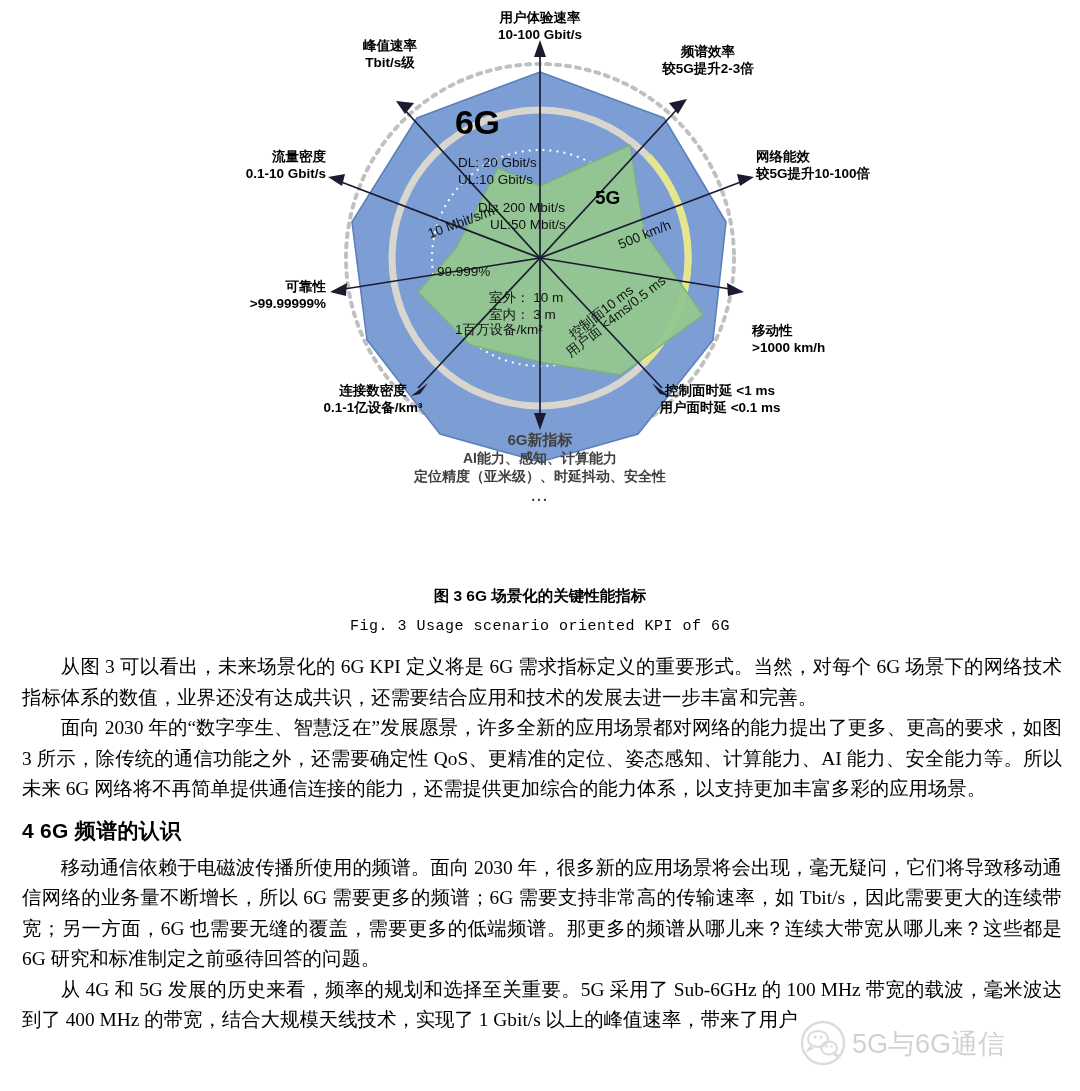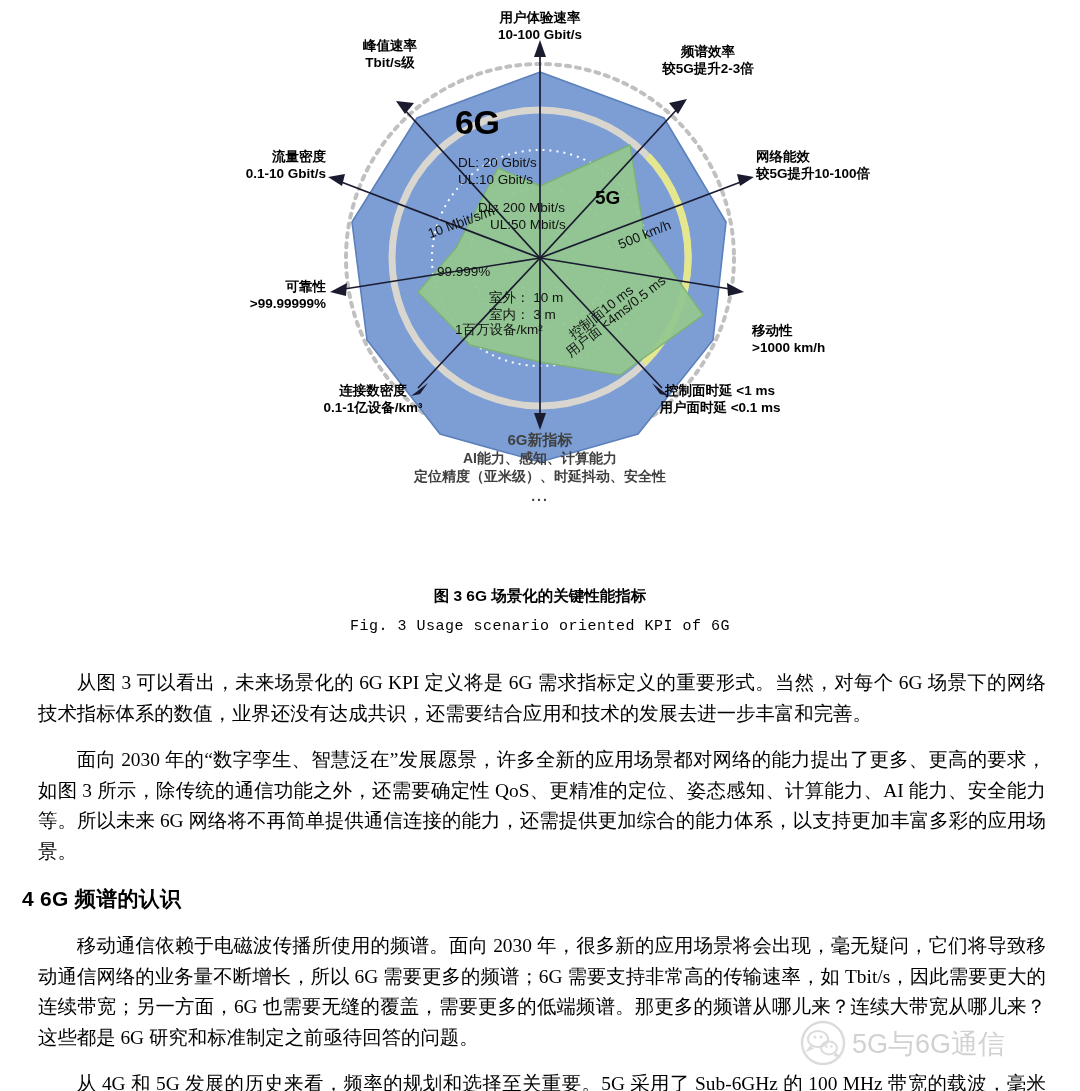--- a/index.html
+++ b/index.html
@@ -96,21 +96,21 @@
   }
 
   
   #body-text {
     position: absolute;
     left: 22px;
     top: 652px;
     width: 1040px;
   }
   p.para {
-    margin: 16px;
+    margin: 0;
     font-size: 19.4px;
     line-height: 30.5px;
     text-align: justify;
     text-justify: inter-ideograph;
     text-indent: 2em;
     font-family: "Liberation Serif", "DejaVu Serif", serif;
   }
   h2.section-head {
     margin: 10px 0 6px 0;
     font-size: 21px;

